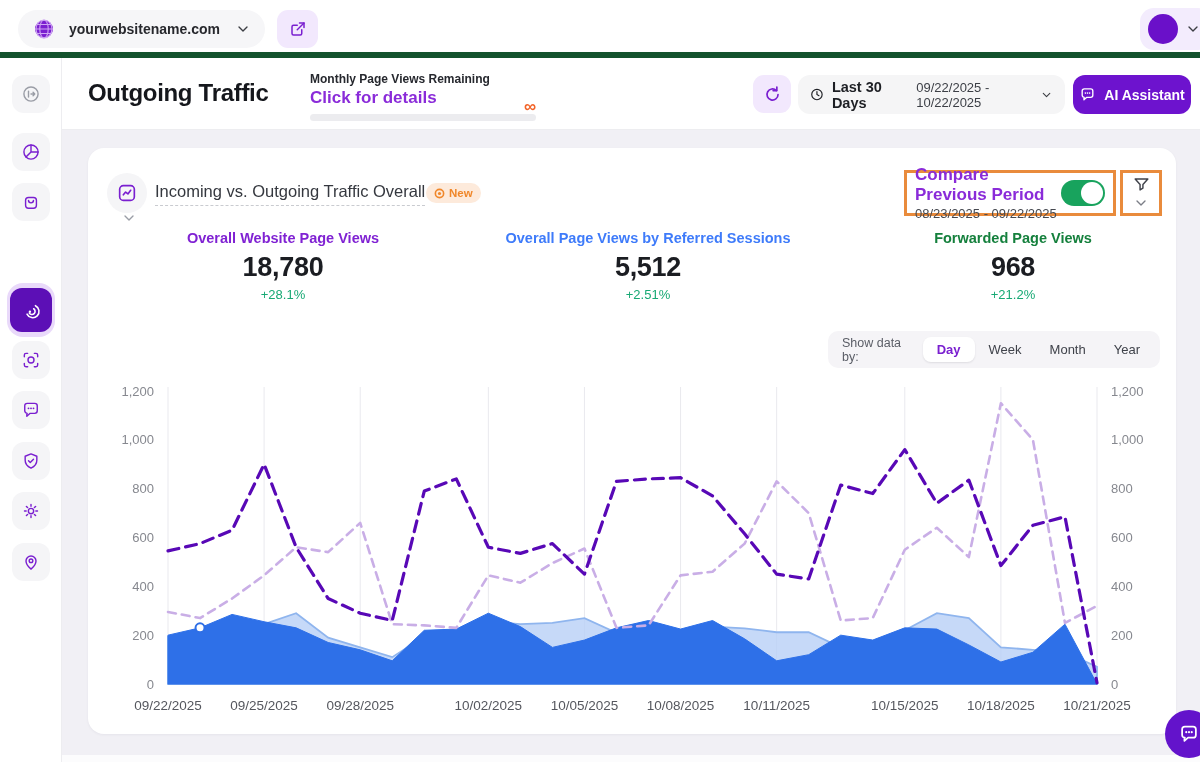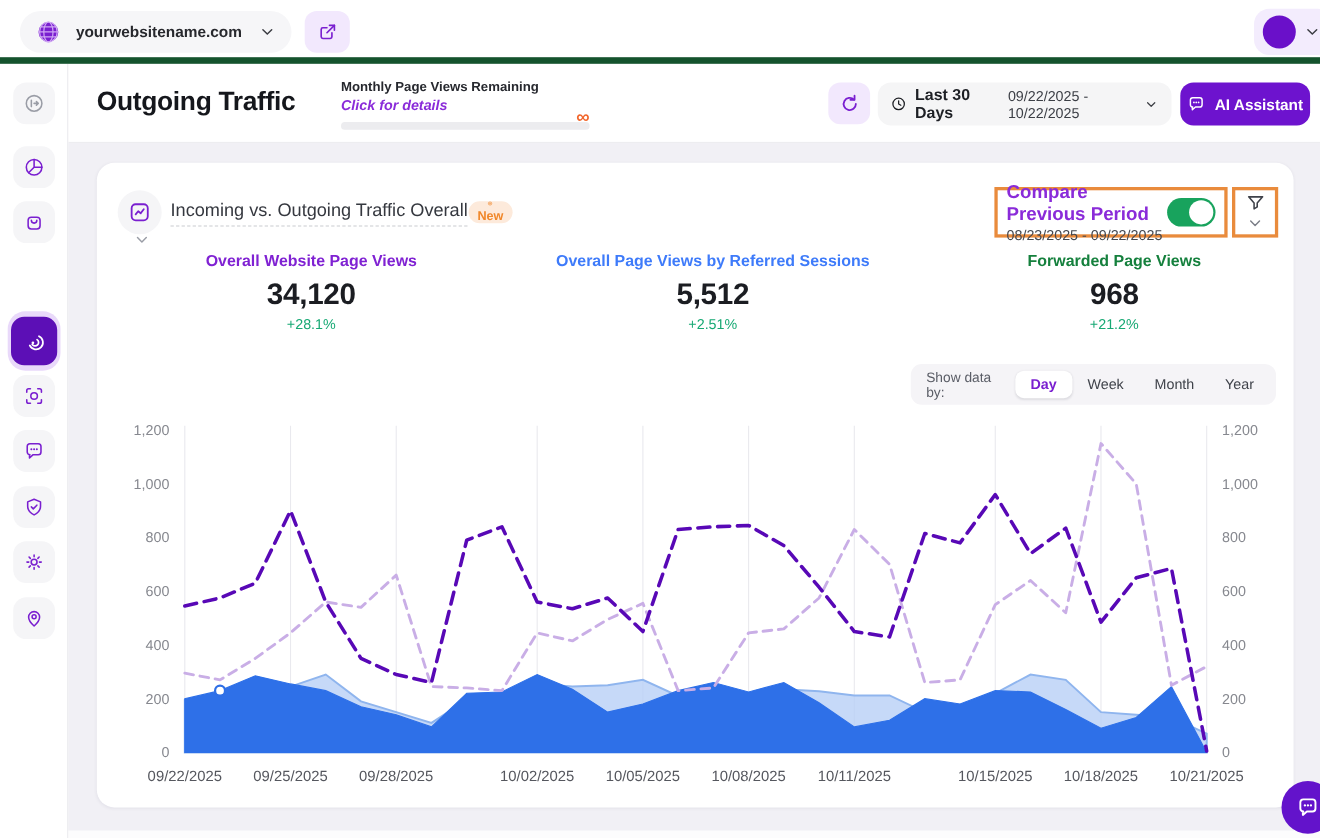--- a/index.html
+++ b/index.html
@@ -22,37 +22,37 @@
   .side-item.gray svg { stroke:#9a9da6; }
   .side-active-wrap { position:absolute; left:7px; top:225px; width:48px; height:54px; border-radius:16px; background:#e9d9fa; display:flex; align-items:center; justify-content:center; cursor:pointer; }
   .side-active { width:42px; height:44px; border-radius:12px; background:#5c0fb6; display:flex; align-items:center; justify-content:center; }
   .side-active svg { width:21px; height:21px; stroke:#fff; fill:none; stroke-width:1.8; stroke-linecap:round; }
 
   
   .page-header { position:absolute; left:62px; top:58px; width:1138px; height:72px; background:#fff; border-bottom:1px solid #ededf0; z-index:10; }
   .page-title { position:absolute; left:26px; top:21px; font-size:24px; font-weight:700; color:#15171c; letter-spacing:-0.3px; }
   .quota { position:absolute; left:248px; top:14px; width:228px; }
   .quota-label { font-size:12px; font-weight:700; color:#26282e; }
-  .quota-link { font-size:13px; font-weight:600; color:#8a2bd9; margin-top:2px; cursor:pointer; display:inline-block;font-style:italic; }
+  .quota-link { font-size:17px; font-weight:600; color:#8a2bd9; margin-top:2px; cursor:pointer; display:inline-block; }
   .quota-bar { margin-top:6px; width:226px; height:7px; border-radius:4px; background:#ececef; }
   .quota-infinity { position:absolute; right:2px; top:25px; font-size:17px; font-weight:700; color:#f2652a; }
   .refresh-btn { position:absolute; left:691px; top:17px; width:38px; height:38px; background:#f2e8fd; border:none; border-radius:11px; display:flex; align-items:center; justify-content:center; cursor:pointer; }
   .date-pill { position:absolute; left:736px; top:17px; width:267px; height:39px; background:#f5f5f6; border-radius:12px; display:flex; align-items:center; padding:0 12px; gap:8px; cursor:pointer; }
   .date-preset { font-size:14.5px; font-weight:700; color:#1d1f24; }
   .date-range { font-size:13px; font-weight:500; color:#3c3f46; margin-left:4px; }
   .ai-btn { position:absolute; left:1011px; top:17px; width:118px; height:39px; background:#6d13ce; border:none; border-radius:12px; display:flex; align-items:center; justify-content:center; gap:8px; cursor:pointer; }
   .ai-btn span { color:#fff; font-size:14px; font-weight:600; }
 
   
   .content { position:absolute; left:62px; top:130px; width:946px; height:632px; }
   .card { position:absolute; left:26px; top:18px; width:1088px; height:586px; background:#fff; border-radius:16px; box-shadow:0 1px 3px rgba(25,25,50,.05); }
   .card-icon-wrap { position:absolute; left:19px; top:25px; width:40px; height:40px; border-radius:50%; background:#f5f5f7; display:flex; align-items:center; justify-content:center; cursor:pointer; }
   .card-icon-chev { position:absolute; left:33px; top:62px; }
   .card-title { position:absolute; left:67px; top:34px; font-size:16.5px; font-weight:500; color:#35383f; border-bottom:1.5px dashed #c9cbd0; padding-bottom:4px; }
-  .new-badge { position:absolute; left:338px; top:35px; height:20px; padding:0 8px; background:#fdeadb; border-radius:10px; display:flex; align-items:center; gap:4px; font-size:11.5px; font-weight:700; color:#f0872a;flex-direction:column; }
+  .new-badge { position:absolute; left:338px; top:35px; height:20px; padding:0 8px; background:#fdeadb; border-radius:10px; display:flex; align-items:center; gap:4px; font-size:11.5px; font-weight:700; color:#f0872a; }
 
   .compare-box { position:absolute; left:816px; top:22px; width:212px; height:46px; border:3px solid #e98b3c; background:#fff; display:flex; align-items:center; padding:0 8px; cursor:pointer; }
   .compare-texts { flex:1; }
   .compare-label { font-size:17px; font-weight:700; color:#8a2bd9; }
   .compare-range { font-size:13px; color:#45484f; margin-top:1px; }
   .toggle { width:44px; height:26px; border-radius:13px; background:#18a35d; position:relative; flex:0 0 auto; cursor:pointer; }
   .toggle-knob { position:absolute; right:2px; top:2px; width:22px; height:22px; border-radius:50%; background:#fff; }
   .filter-box { position:absolute; left:1032px; top:22px; width:42px; height:46px; border:3px solid #e98b3c; background:#fff; display:flex; flex-direction:column; align-items:center; justify-content:center; gap:1px; cursor:pointer; }
 
   .metric { position:absolute; top:82px; text-align:center; }
@@ -243,21 +243,21 @@
       <svg width="19" height="19" viewBox="0 0 24 24" fill="none" stroke="#3f424a" stroke-width="1.8" stroke-linejoin="round">
         <path d="M4 5h16l-6.2 7v4.6l-3.6 2.2v-6.8z"></path>
       </svg>
       <svg class="chev" width="11" height="11" viewBox="0 0 24 24" style="stroke:#7b7e87">
           <path d="M6 9l6 6 6-6"></path>
         </svg>
     </div>
 
     <div class="metric m1">
       <div class="metric-label" style="color: rgb(128, 34, 211);">Overall Website Page Views</div>
-      <div class="metric-value">34,120</div>
+      <div class="metric-value">18,780</div>
       <div class="metric-delta">+28.1%</div>
     </div>
     <div class="metric m2">
       <div class="metric-label" style="color: rgb(62, 123, 250);">Overall Page Views by Referred Sessions</div>
       <div class="metric-value">5,512</div>
       <div class="metric-delta">+2.51%</div>
     </div>
     <div class="metric m3">
       <div class="metric-label" style="color: #15803d;">Forwarded Page Views</div>
       <div class="metric-value">968</div>

